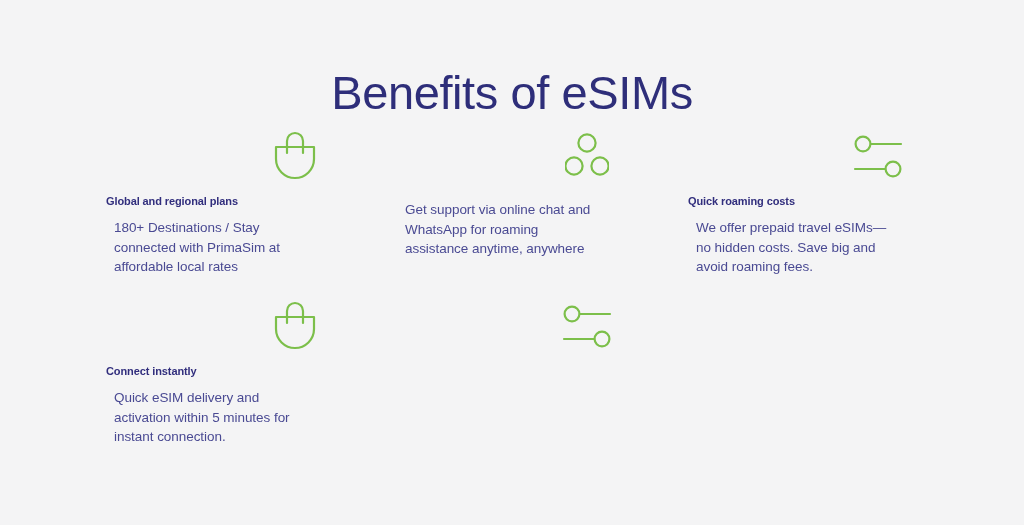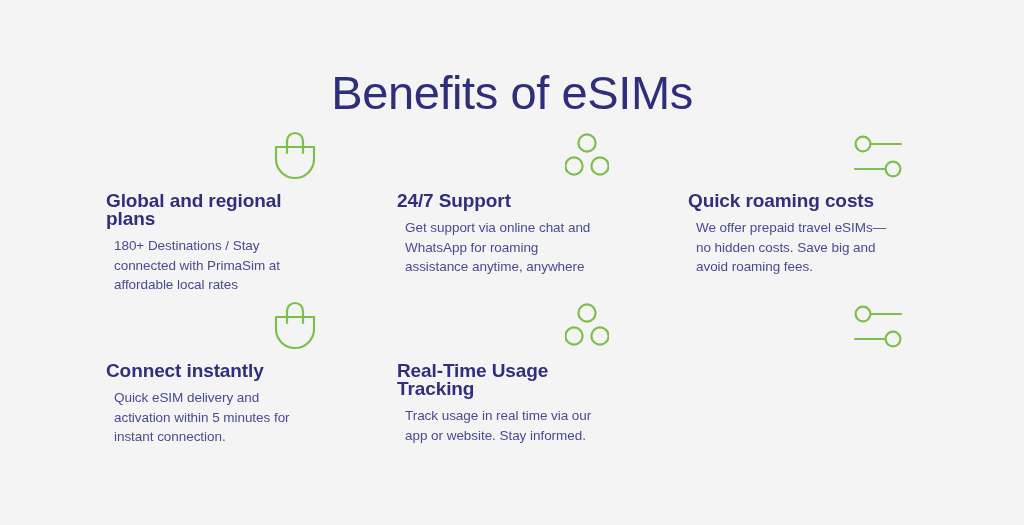--- a/index.html
+++ b/index.html
@@ -63,21 +63,21 @@
   .icon-svg {
     display: block;
   }
   .cell-text {
     position: absolute;
     top: 61px;
     left: 0;
     width: 215px;
   }
   .cell-heading {
-    font-size: 19px;
+    font-size: 11px;
     line-height: 18px;
     font-weight: bold;
     color: #312e7d;
     letter-spacing: -0.1px;
     margin: 0 0 7px 0;
   }
   .cell-body {
     font-size: 13.5px;
     line-height: 19.5px;
     font-weight: 400;
@@ -111,21 +111,20 @@
 
     <div class="cell cell-second">
       <div class="icon-wrap">
         <svg class="icon-svg" width="44" height="50" viewBox="0 0 44 50" fill="none" xmlns="http://www.w3.org/2000/svg">
           <circle cx="22" cy="12" r="8.6" stroke="#7cbf4a" stroke-width="2.2" fill="none"></circle>
           <circle cx="9" cy="35" r="8.6" stroke="#7cbf4a" stroke-width="2.2" fill="none"></circle>
           <circle cx="35" cy="35" r="8.6" stroke="#7cbf4a" stroke-width="2.2" fill="none"></circle>
         </svg>
       </div>
       <div class="cell-text">
-        <p class="cell-heading">24/7 Support</p>
         <p class="cell-body">Get support via online chat and WhatsApp for roaming assistance anytime, anywhere</p>
       </div>
     </div>
 
     <div class="cell cell-third">
       <div class="icon-wrap">
         <svg class="icon-svg" width="50" height="48" viewBox="0 0 50 48" fill="none" xmlns="http://www.w3.org/2000/svg">
           <circle cx="10" cy="13" r="7.4" stroke="#7cbf4a" stroke-width="2.2" fill="none"></circle>
           <path d="M18 13 H48" stroke="#7cbf4a" stroke-width="2.2" stroke-linecap="round"></path>
           <circle cx="40" cy="38" r="7.4" stroke="#7cbf4a" stroke-width="2.2" fill="none"></circle>
@@ -145,33 +144,20 @@
           <path d="M4 16 H42 V28 a19 19 0 0 1 -38 0 Z" stroke="#7cbf4a" stroke-width="2.2" fill="none" stroke-linejoin="round"></path>
           <path d="M15 16 V22 M31 16 V22" stroke="#7cbf4a" stroke-width="2.2" stroke-linecap="round"></path>
         </svg>
       </div>
       <div class="cell-text">
         <p class="cell-heading">Connect instantly</p>
         <p class="cell-body">Quick eSIM delivery and activation within 5 minutes for instant connection.</p>
       </div>
     </div>
 
-    <div class="cell cell-second">
-      <div class="icon-wrap">
-        <svg class="icon-svg" width="44" height="50" viewBox="0 0 44 50" fill="none" xmlns="http://www.w3.org/2000/svg">
-          <circle cx="22" cy="12" r="8.6" stroke="#7cbf4a" stroke-width="2.2" fill="none"></circle>
-          <circle cx="9" cy="35" r="8.6" stroke="#7cbf4a" stroke-width="2.2" fill="none"></circle>
-          <circle cx="35" cy="35" r="8.6" stroke="#7cbf4a" stroke-width="2.2" fill="none"></circle>
-        </svg>
-      </div>
-      <div class="cell-text">
-        <p class="cell-heading">Real-Time Usage Tracking</p>
-        <p class="cell-body">Track usage in real time via our app or website. Stay informed.</p>
-      </div>
-    </div>
 
     <div class="cell cell-third">
       <div class="icon-wrap">
         <svg class="icon-svg" width="50" height="48" viewBox="0 0 50 48" fill="none" xmlns="http://www.w3.org/2000/svg">
           <circle cx="10" cy="13" r="7.4" stroke="#7cbf4a" stroke-width="2.2" fill="none"></circle>
           <path d="M18 13 H48" stroke="#7cbf4a" stroke-width="2.2" stroke-linecap="round"></path>
           <circle cx="40" cy="38" r="7.4" stroke="#7cbf4a" stroke-width="2.2" fill="none"></circle>
           <path d="M2 38 H32" stroke="#7cbf4a" stroke-width="2.2" stroke-linecap="round"></path>
         </svg>
       </div>

